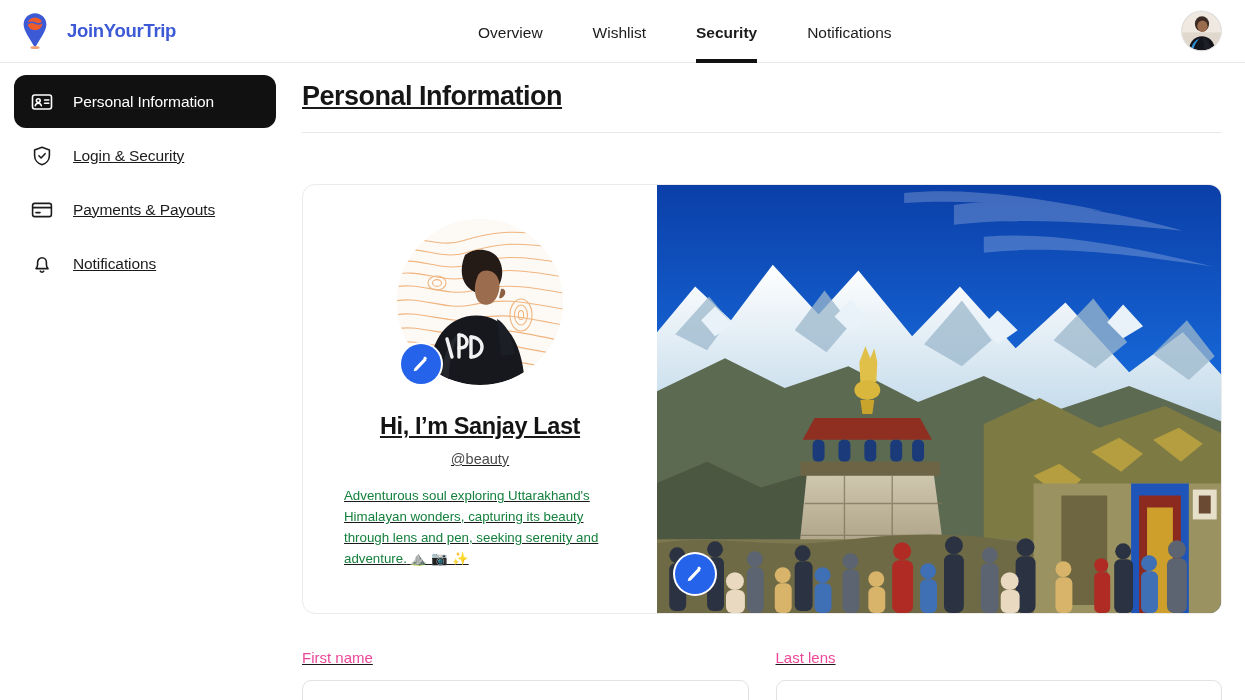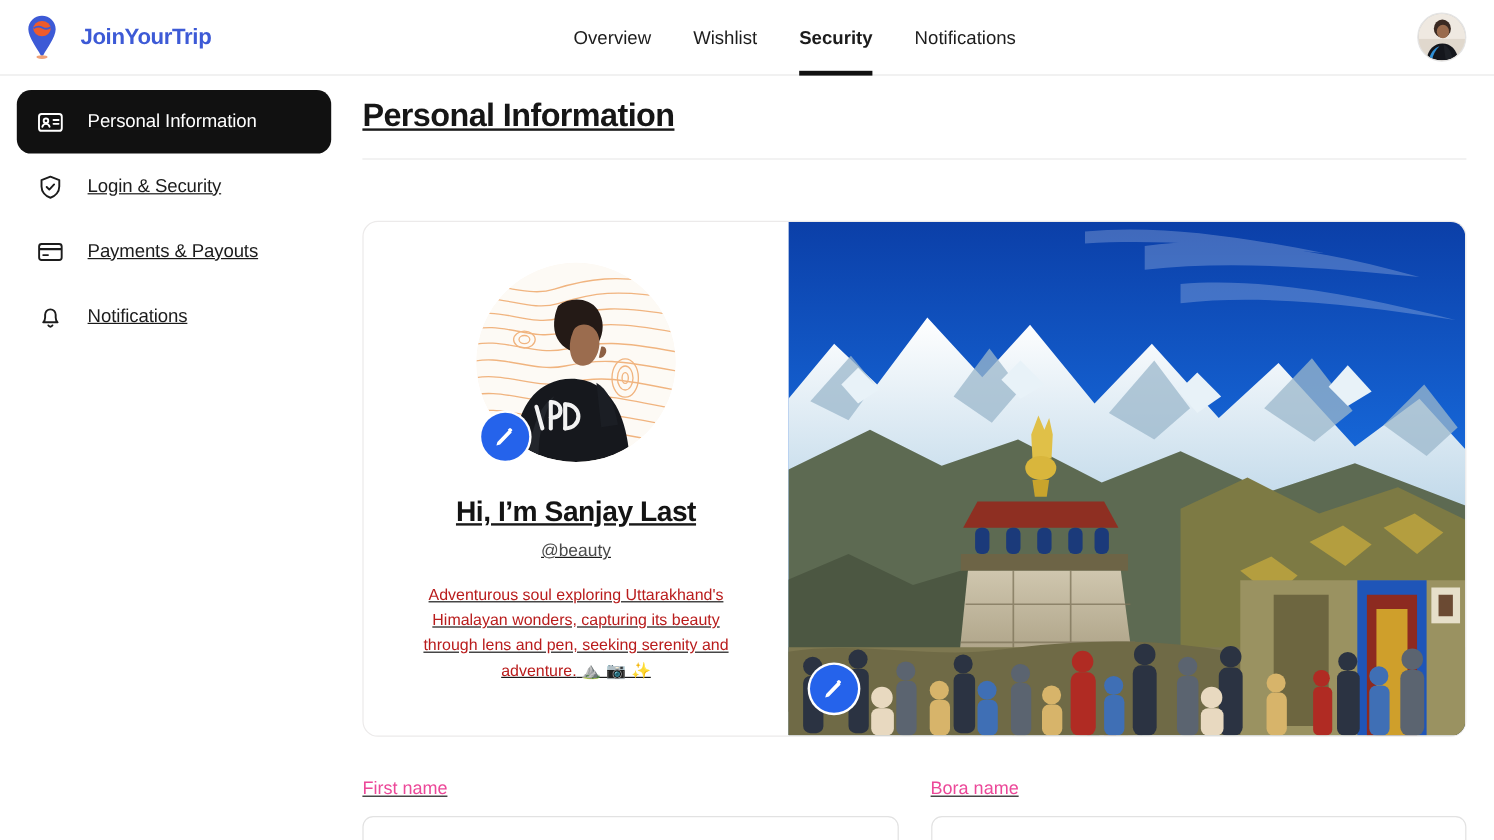--- a/index.html
+++ b/index.html
@@ -24,21 +24,21 @@
     display: flex; align-items: center; gap: 19px;
     position: absolute; left: 22px; top: 50%; transform: translateY(-50%);
   }
   .brand-logo { width: 26px; height: 38px; display: block; }
   .brand-name {
     font-size: 18.5px; font-weight: 700; color: #3d5ad6;
     letter-spacing: -0.3px;
   }
   .nav {
     position: absolute; left: 478px; top: 0;
-    height: 63px; display: flex; align-items: center; gap: 35px;
+    height: 63px; display: flex; align-items: center; gap: 50px;
   }
   .nav-item {
     font-size: 15.5px; color: #1c1c1c; font-weight: 400;
     cursor: pointer; position: relative; height: 63px;
     display: flex; align-items: center; padding-top: 2px;
   }
   .nav-item.active { font-weight: 700; }
   .nav-item.active:after {
     content: ""; position: absolute; left: 0; right: 0; bottom: 0;
     height: 4px; background: #111;
@@ -99,22 +99,22 @@
   .pfp-edit { left: 4px; bottom: 1px; }
   .pencil { width: 20px; height: 20px; display: block; }
   .profile-name {
     font-size: 23.5px; font-weight: 700; color: #141414;
     margin-top: 28px; letter-spacing: -0.4px; text-align: center;
   }
   .profile-handle {
     font-size: 14.5px; color: #4a4a4a; margin-top: 11px; text-align: center;
   }
   .profile-bio {
-    font-size: 13.3px; color: #b91c1c; line-height: 21px;
-    text-align: center; margin-top: 18px; max-width: 272px;
+    font-size: 13.3px; color: #15803d; line-height: 21px;
+    text-align: left; margin-top: 18px; max-width: 272px;
   }
   .emoji { font-family: "DejaVu Sans", sans-serif; }
   .profile-right { flex: 1; position: relative; overflow: hidden; }
   .cover-img { width: 100%; height: 100%; display: block; }
   .cover-edit { left: 18px; bottom: 19px; }
 
   
   .form-row { display: flex; gap: 27px; margin-top: 35px; }
   .field { flex: 1; min-width: 0; }
   .field-label {
@@ -430,19 +430,19 @@
         </div>
       </div>
     </section>
 
     <div class="form-row">
       <div class="field">
         <label class="field-label">First name</label>
         <input class="field-input" type="text" value="Sanjay" style="">
       </div>
       <div class="field">
-        <label class="field-label">Bora name</label>
+        <label class="field-label">Last lens</label>
         <input class="field-input" type="text" value="Bora" style="">
       </div>
     </div>
 
   </main>
 </div>
 
 </body></html>

